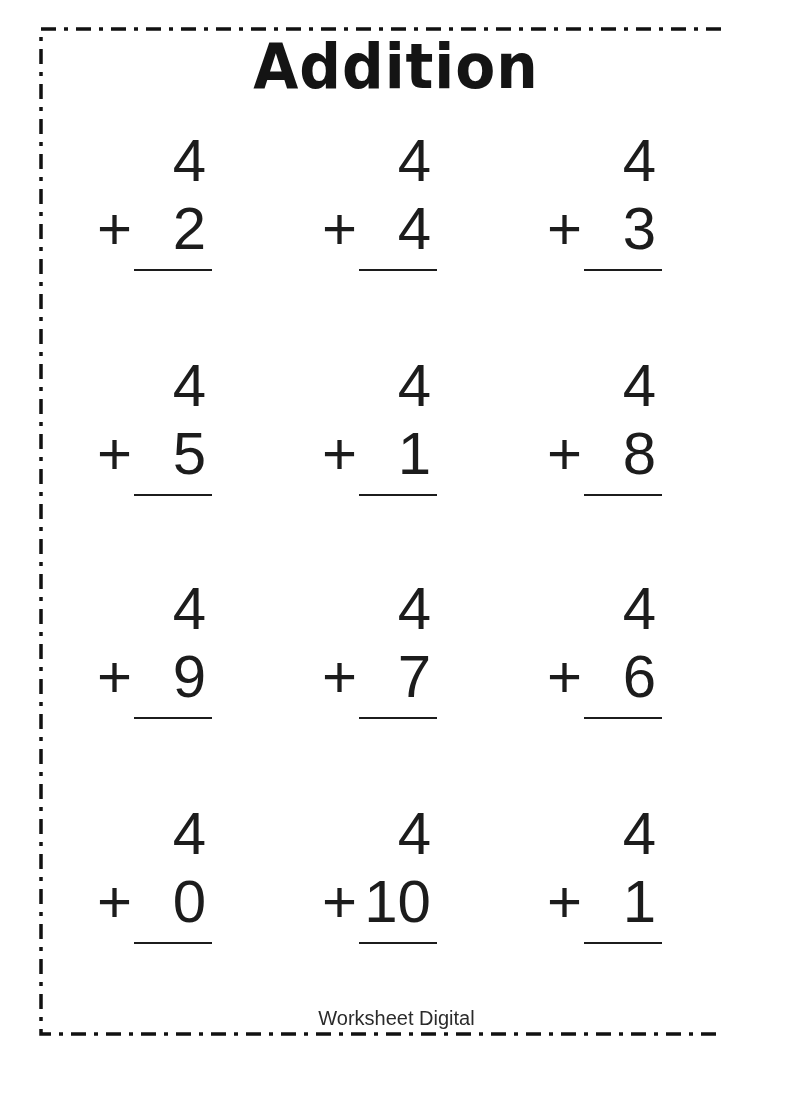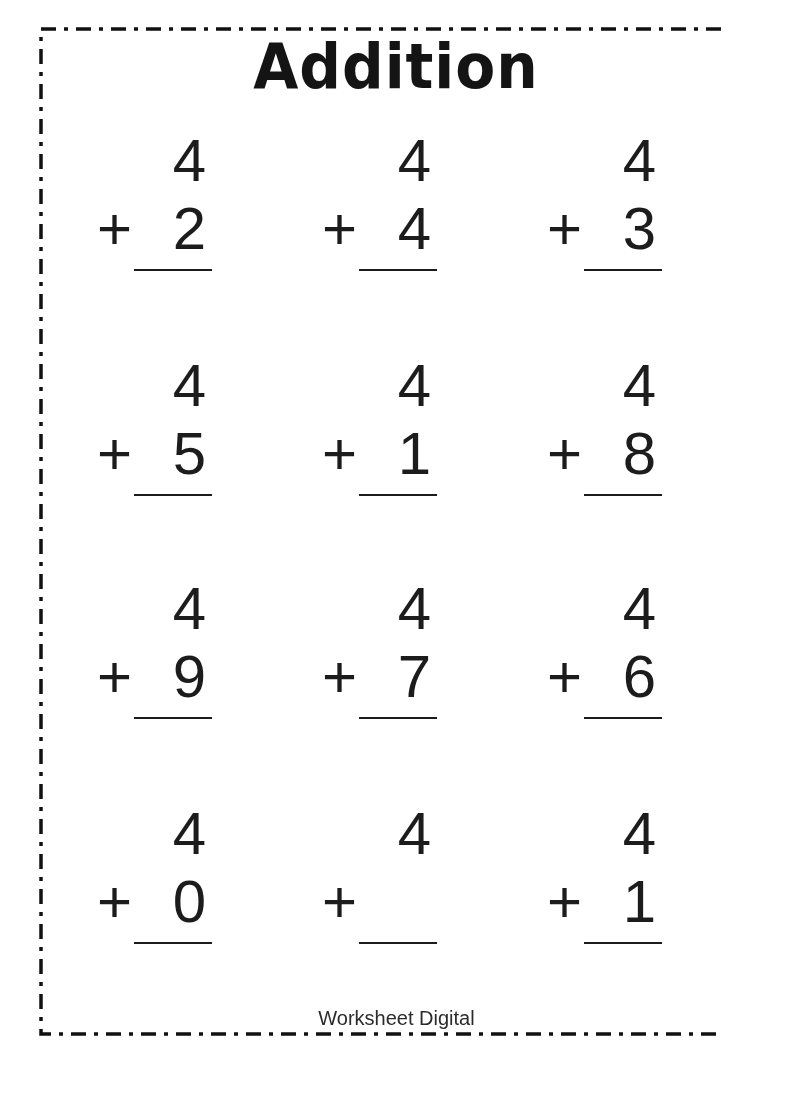--- a/index.html
+++ b/index.html
@@ -174,20 +174,21 @@
     <div class="problem c0 r3">
       <span class="addend-top">4</span>
       <span class="plus">+</span>
       <span class="addend-bottom">0</span>
       <span class="answer-line"></span>
     </div>
 
     <div class="problem c1 r3">
       <span class="addend-top">4</span>
       <span class="plus">+</span>
+      <span class="addend-bottom">10</span>
       <span class="answer-line"></span>
     </div>
 
     <div class="problem c2 r3">
       <span class="addend-top">4</span>
       <span class="plus">+</span>
       <span class="addend-bottom">1</span>
       <span class="answer-line"></span>
     </div>
 

